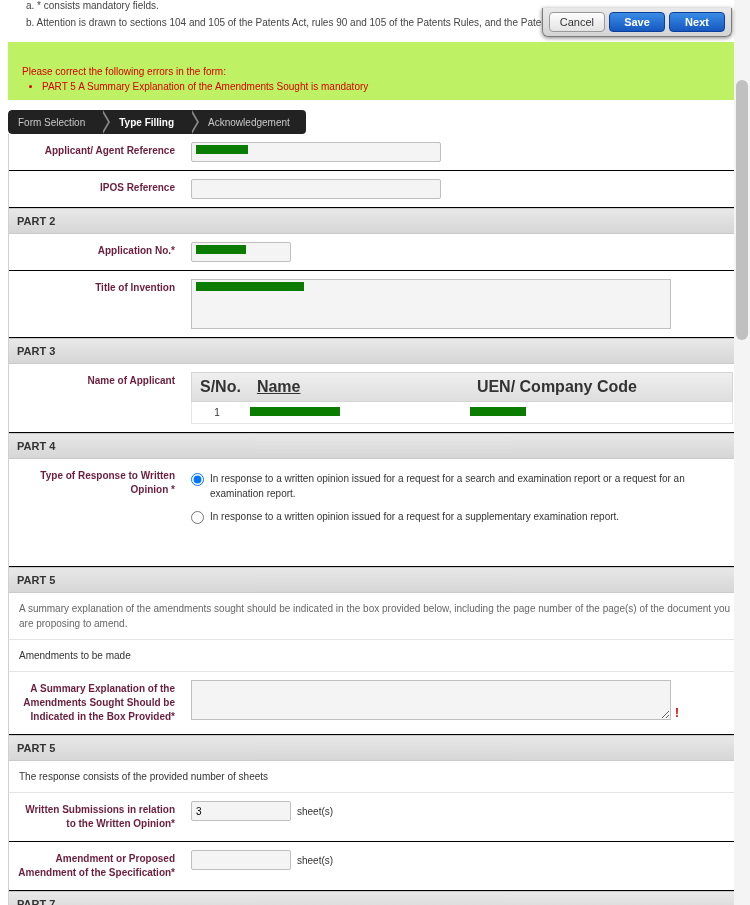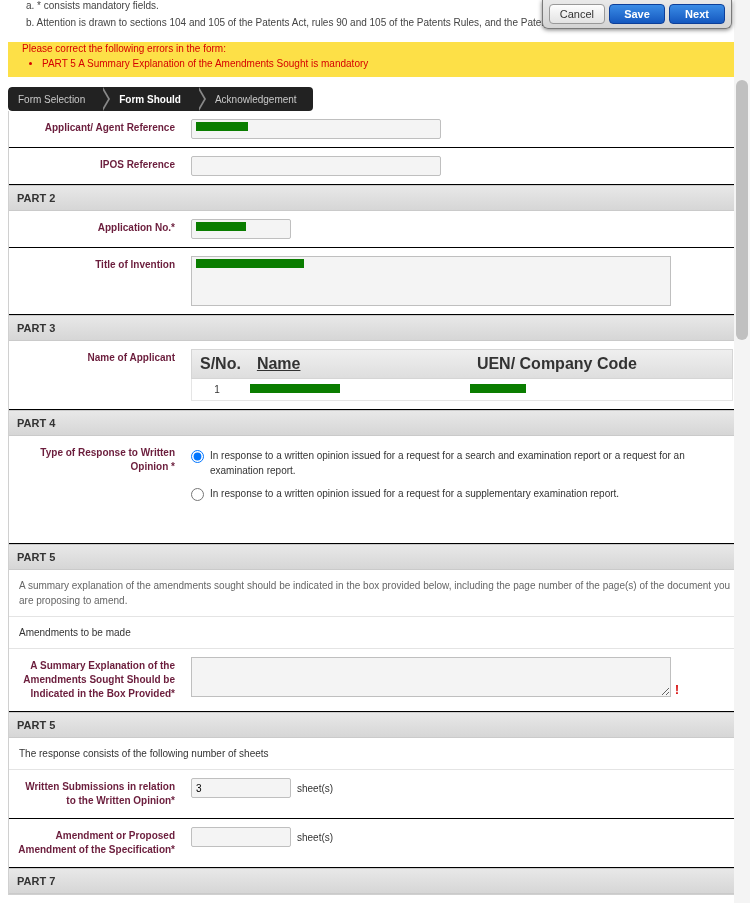--- a/index.html
+++ b/index.html
@@ -1,27 +1,27 @@
 <!DOCTYPE html>
 <html><head>
 <meta charset="utf-8">
 <style>
 *{box-sizing:border-box;margin:0;padding:0;}
 body{font-family:Verdana,Arial,sans-serif;font-size:10px;color:#333;background:#fff;width:750px;}
 .page-wrap{position:relative;padding:0 8px 8px 8px;}
 .notes{padding:0 0 8px 18px;font-size:10px;color:#444;}
 .notes div{margin-bottom:6px;}
 
-.action-bar{position:absolute;top:0;right:18px;z-index:20;}
+.action-bar{position:absolute;top:8px;right:18px;z-index:20;}
 .action-bar-inner{background:linear-gradient(#e9e9e9,#d4d4d4);border:1px solid #7a7a7a;border-top:none;border-radius:0 0 6px 6px;padding:4px 6px;box-shadow:0 1px 4px rgba(0,0,0,0.5);display:flex;gap:4px;}
 .btn{display:inline-block;min-width:56px;padding:3px 10px;border-radius:4px;font-size:11px;text-align:center;cursor:pointer;}
 .btn-cancel{background:linear-gradient(#fdfdfd,#e3e3e3);color:#333;border:1px solid #999;}
 .btn-blue{background:linear-gradient(#3a8ce6,#1558bf);color:#fff;border:1px solid #0d3f99;font-weight:bold;}
 
-.error-box{background:#fde047;padding:1px 8px 8px 14px;margin-bottom:10px;}
+.error-box{background:#bef264;padding:24px 8px 8px 14px;margin-bottom:10px;}
 .error-title{color:#d50000;font-size:10px;margin-bottom:4px;}
 .error-box ul{list-style:disc;margin-left:20px;}
 .error-box li{color:#d50000;font-size:10px;}
 
 .crumb{border-radius:4px;display:flex;align-items:stretch;overflow:hidden;height:24px;margin-bottom:0;}
 .crumb-seg{position:relative;background:#222;color:#c9c9c9;font-size:10px;display:flex;align-items:center;padding:0 16px 0 18px;}
 .crumb-seg:first-child{border-radius:4px 0 0 4px;padding-left:10px;}
 .crumb-seg:last-child{border-radius:0 4px 4px 0;}
 .crumb-seg.active{color:#fff;font-weight:bold;}
 .crumb-seg:not(:last-child)::after{content:"";position:absolute;right:-7px;top:0;bottom:0;width:0;height:0;border-top:12px solid transparent;border-bottom:12px solid transparent;border-left:7px solid #222;z-index:2;}
@@ -73,21 +73,21 @@
 
   <div class="error-box">
     <div class="error-title">Please correct the following errors in the form:</div>
     <ul>
       <li>PART 5 A Summary Explanation of the Amendments Sought is mandatory</li>
     </ul>
   </div>
 
   <div class="crumb">
     <div class="crumb-seg">Form Selection</div>
-    <div class="crumb-seg active">Form Should</div>
+    <div class="crumb-seg active">Type Filling</div>
     <div class="crumb-seg">Acknowledgement</div>
   </div>
 
   <div class="form-shell">
 
     <div class="row">
       <div class="lbl">Applicant/ Agent Reference</div>
       <div class="val">
           <div class="tinput"><span class="redacted" style="width:52px"></span></div>
         </div>
@@ -153,21 +153,21 @@
       <div class="lbl">A Summary Explanation of the Amendments Sought Should be Indicated in the Box Provided*</div>
       <div class="val">
           <div style="display:flex;align-items:flex-end">
             <textarea class="tarea big" style=""></textarea>
             <span class="err-mark">!</span>
           </div>
         </div>
     </div>
 
     <div class="part-head">PART 5</div>
-    <div class="hint-row" style="color:#333">The response consists of the following number of sheets</div>
+    <div class="hint-row" style="color:#333">The response consists of the provided number of sheets</div>
     <div class="row">
       <div class="lbl">Written Submissions in relation to the Written Opinion*</div>
       <div class="val">
           <div class="sheet-wrap">
             <input class="tinput small" value="3" style="">
             <span>sheet(s)</span>
           </div>
         </div>
     </div>
     <div class="row">

